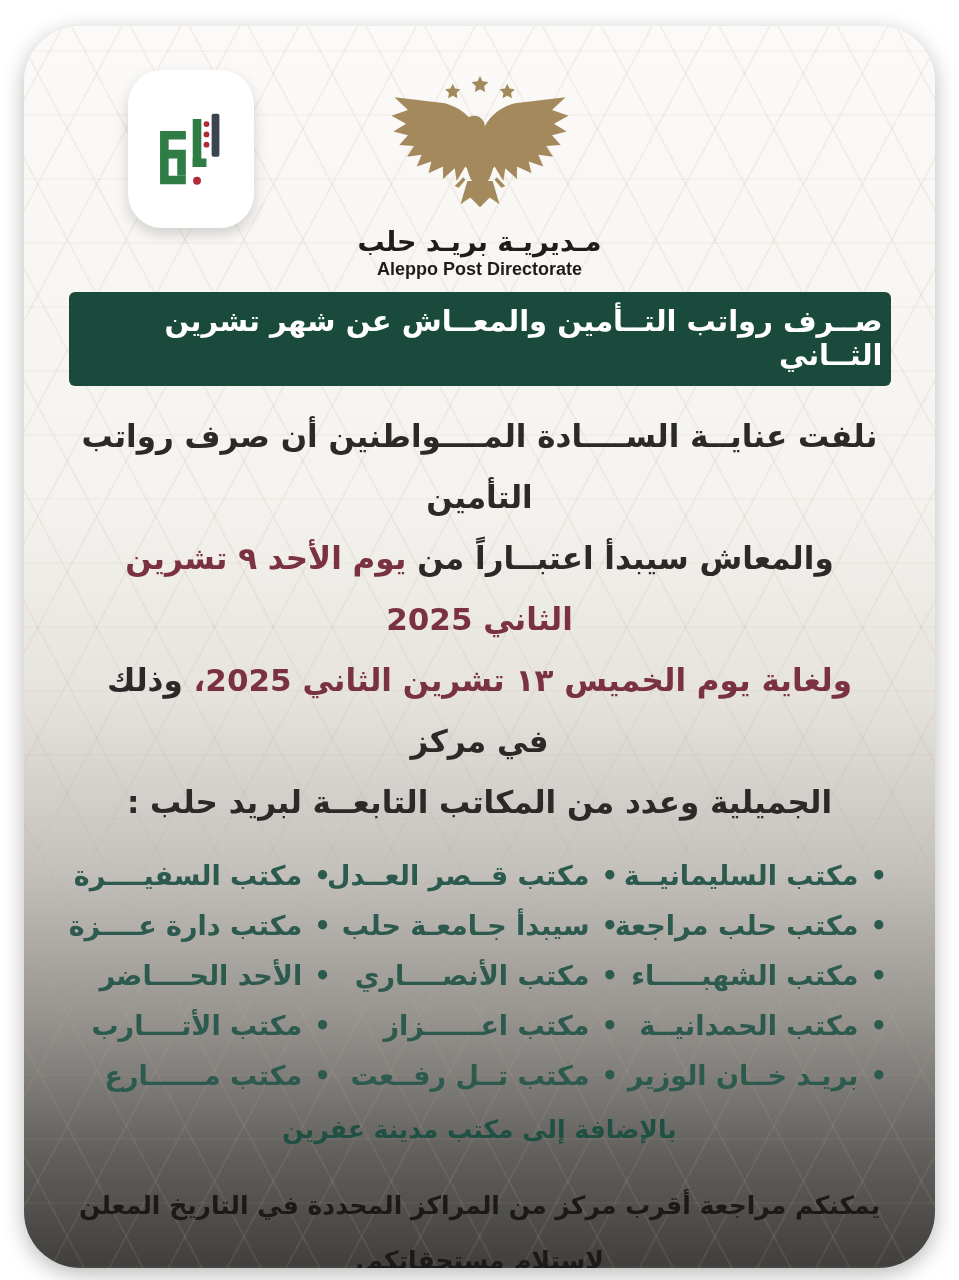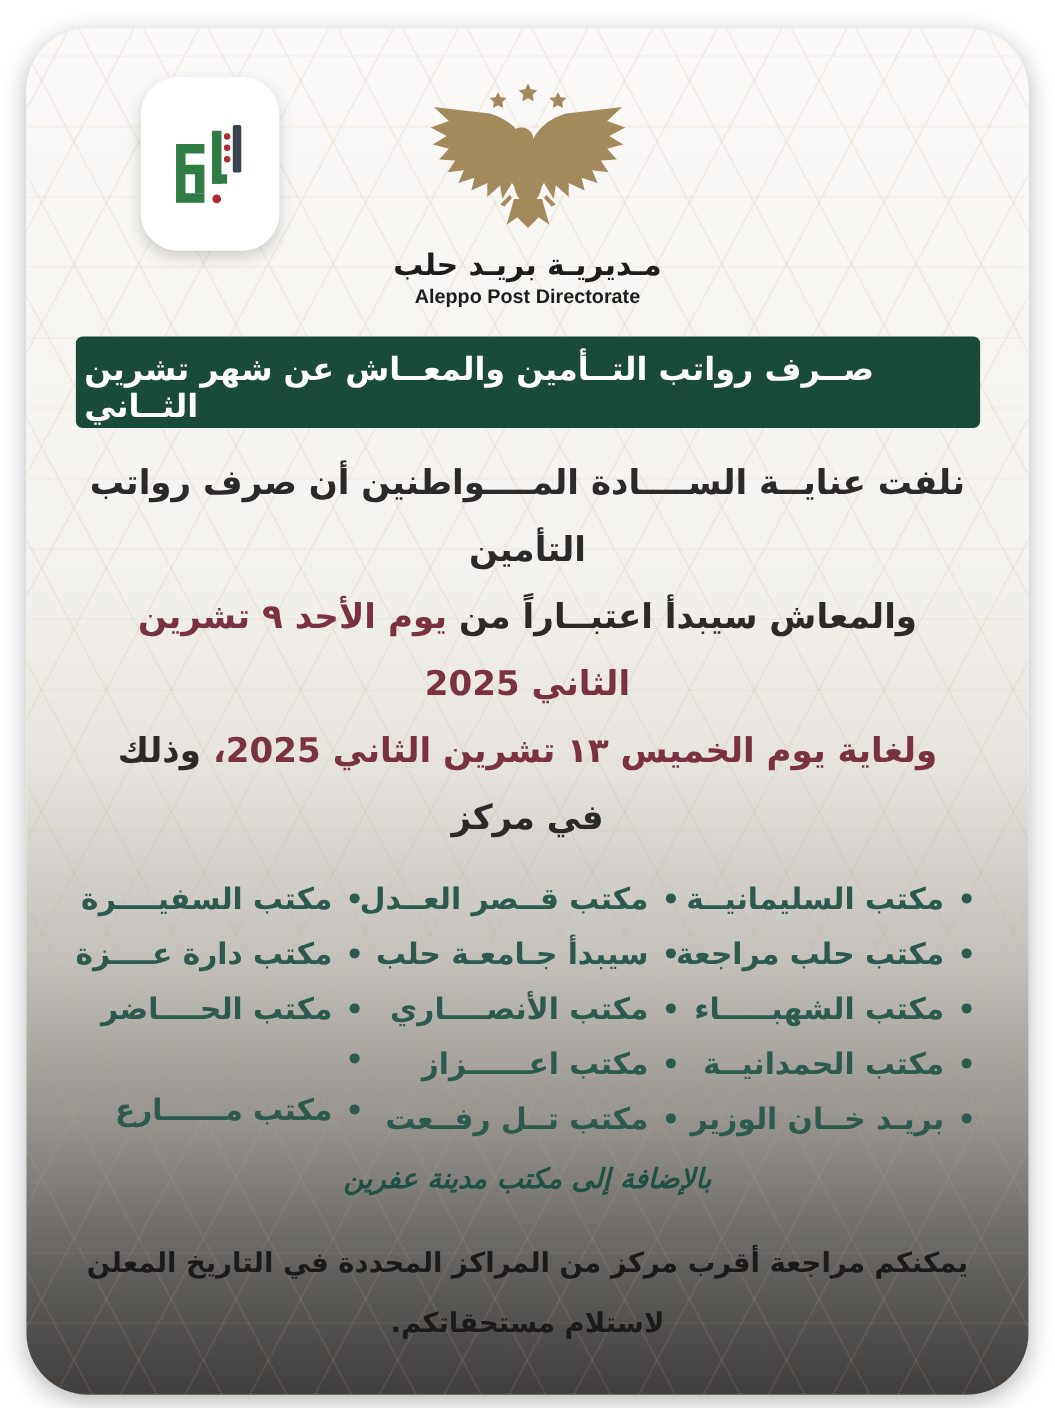--- a/index.html
+++ b/index.html
@@ -30,35 +30,35 @@
     display:flex;align-items:center;justify-content:center;
   }
 
   
   .emblem{display:flex;flex-direction:column;align-items:center;margin-top:44px;}
   .org-ar{font-size:27px;font-weight:bold;color:#1e1d1b;margin-top:4px;letter-spacing:1px;}
   .org-en{font-size:18px;font-weight:bold;color:#1e1d1b;margin-top:2px;font-family:"Liberation Sans",sans-serif;}
 
   
   .banner{
-    width:806px;margin:26px auto 0;background:#1a4a3c;border-radius:6px;
-    color:#ffffff;text-align:left;font-size:29px;font-weight:bold;
-    padding:12px 8px 3px;direction:rtl;
+    width:806px;margin:12px auto 0;background:#1a4a3c;border-radius:6px;
+    color:#ffffff;text-align:right;font-size:29px;font-weight:bold;
+    padding:12px 8px 14px;direction:rtl;
   }
 
   
   .intro{direction:rtl;text-align:center;margin:20px 56px 0;font-weight:bold;font-size:31px;line-height:61px;color:#2b2a29;}
   .intro .red{color:#7a3243;}
 
   
   .offices{direction:rtl;display:flex;justify-content:space-between;margin:26px 48px 0;}
   .offices .col{display:flex;flex-direction:column;gap:16px;min-width:240px;}
   .office-item{display:flex;align-items:center;gap:12px;font-size:27px;font-weight:bold;color:#2d5a4e;line-height:34px;white-space:nowrap;}
   .office-item .bullet{font-size:26px;line-height:26px;}
-  .addendum{direction:rtl;text-align:center;font-size:25px;font-weight:bold;color:#1f5044;margin-top:22px;font-style:italic;}
+  .addendum{direction:rtl;text-align:center;font-size:25px;font-weight:bold;color:#1f5044;margin-top:22px;}
 
   
   .notice{direction:rtl;text-align:center;margin:34px 40px 0;font-size:25px;font-weight:bold;color:#1b1a19;line-height:55px;}
 </style>
 </head>
 <body>
 
 <div class="card">
   <div class="content">
 
@@ -99,20 +99,21 @@
       <div class="org-ar" dir="rtl">مـديريـة بريـد حلب</div>
       <div class="org-en">Aleppo Post Directorate</div>
     </div>
 
     <div class="banner">صــرف رواتب التــأمين والمعــاش عن شهر تشرين الثــاني</div>
 
     <div class="intro" id="intro">
         <div><span>نلفت عنايــة الســــادة المــــواطنين أن صرف رواتب التأمين</span></div>
         <div><span>والمعاش سيبدأ اعتبــاراً من </span><span class="red">يوم الأحد ٩ تشرين الثاني 2025</span></div>
         <div><span class="red">ولغاية يوم الخميس ١٣ تشرين الثاني 2025،</span><span> وذلك في مركز</span></div>
+        <div><span>الجميلية وعدد من المكاتب التابعــة لبريد حلب :</span></div>
       </div>
 
     <div class="offices" id="offices">
         <div class="col">
           <div class="office-item">
             <span class="bullet">•</span>
             <span>مكتب السليمانيــة</span>
           </div>
           <div class="office-item">
             <span class="bullet">•</span>
@@ -157,24 +158,25 @@
           <div class="office-item">
             <span class="bullet">•</span>
             <span>مكتب السفيــــرة</span>
           </div>
           <div class="office-item">
             <span class="bullet">•</span>
             <span>مكتب دارة عــــزة</span>
           </div>
           <div class="office-item">
             <span class="bullet">•</span>
-            <span>مكتب الحــــاضر</span>
+            <span>الأحد الحــــاضر</span>
           </div>
           <div class="office-item">
             <span class="bullet">•</span>
+            <span>مكتب الأتــــارب</span>
           </div>
           <div class="office-item">
             <span class="bullet">•</span>
             <span>مكتب مــــــارع</span>
           </div>
         </div>
       </div>
 
     <div class="addendum">بالإضافة إلى مكتب مدينة عفرين</div>
 

